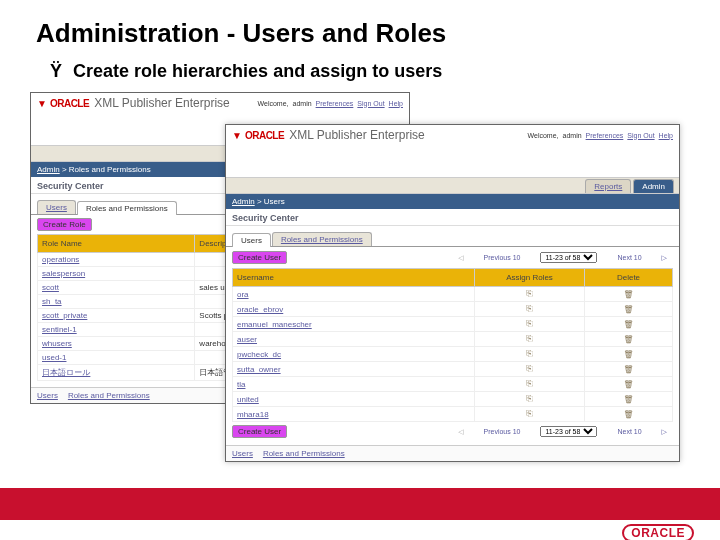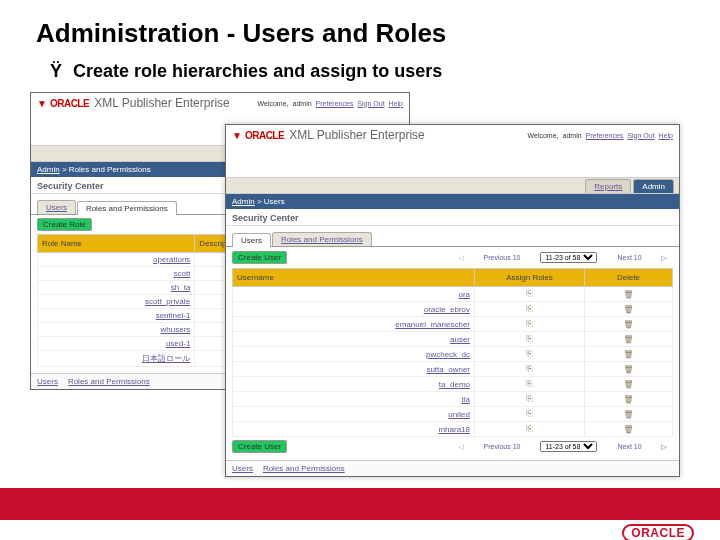--- a/index.html
+++ b/index.html
@@ -21,24 +21,24 @@
   .toplinks a { color: #5a5aa0; text-decoration: underline; cursor: pointer; }
   .tabstrip { background: #e8e4d8; border-top: 1px solid #ccc; border-bottom: 1px solid #ccc; display: flex; justify-content: flex-end; padding: 0 4px; margin-top: 32px; }
   .maintab { font-size: 8px; padding: 2px 8px; background: #dcd6c6; border: 1px solid #aaa; border-bottom: none; border-radius: 3px 3px 0 0; margin: 1px 1px 0 1px; text-decoration: underline; color: #5a5aa0; cursor: pointer; }
   .maintab.active { background: #385d8a; color: #fff; text-decoration: none; }
   .crumbbar { background: #385d8a; color: #fff; font-size: 8px; padding: 3px 6px; }
   .crumbbar a { color: #fff; text-decoration: underline; }
   .section-h { font-weight: bold; color: #5a5e6e; font-size: 9px; padding: 4px 6px 2px 6px; border-bottom: 1px solid #ddd; margin-bottom: 6px; }
   .subtabs { display: flex; gap: 0; padding: 0 6px; border-bottom: 1px solid #999; }
   .subtab { font-size: 8px; padding: 2px 8px; border: 1px solid #aaa; border-bottom: none; background: #e8e4d8; border-radius: 3px 3px 0 0; color: #5a5aa0; text-decoration: underline; cursor: pointer; margin-right: 1px; }
   .subtab.active { background: #fff; position: relative; top: 1px; text-decoration: none; color: #333; }
-  .btn { font-size: 8px; background: #22c55e; border: 1px solid #999; border-radius: 2px; padding: 1px 5px; cursor: pointer; display: inline-block; text-align: right; }
+  .btn { font-size: 8px; background: #d946ef; border: 1px solid #999; border-radius: 2px; padding: 1px 5px; cursor: pointer; display: inline-block; text-align: right; }
   .tbl { width: 100%; border-collapse: collapse; font-size: 8px; margin-top: 3px; }
   .tbl th { text-align: left; background: #eab308; border: 1px solid #ccc; padding: 4px 4px; font-weight: normal; color: #444; }
-  .tbl td { border: 1px solid #eee; padding: 2px 4px; color: #5a5aa0; text-align: right; }
+  .tbl td { border: 1px solid #eee; padding: 2px 4px; color: #5a5aa0; }
   .tbl td.d { color: #333; }
   .tbl td a { color: #5a5aa0; text-decoration: underline; }
   .pager { display: flex; justify-content: flex-end; align-items: center; gap: 20px; font-size: 7px; color: #5a5aa0; padding: 2px 6px; }
   .pager select { font-size: 7px; }
   .pager .dis { color: #aaa; }
   .act-icon { display: inline-block; width: 10px; text-align: center; color: #8a7a5a; cursor: pointer; }
   .footer-tabs { border-top: 1px solid #ccc; background: #fafafa; padding: 3px 6px; display: flex; gap: 10px; font-size: 8px; }
   .footer-tabs a { color: #5a5aa0; text-decoration: underline; }
 
   
@@ -97,20 +97,24 @@
       <table class="tbl">
         <thead>
             <tr>
           <th>Role Name</th>
           <th>Description</th>
         </tr>
           </thead>
         <tbody id="p1-body">
             <tr>
               <td><a>operations</a></td>
+              <td class="d"></td>
+            </tr>
+            <tr>
+              <td><a>salesperson</a></td>
               <td class="d"></td>
             </tr>
             <tr>
               <td><a>scott</a></td>
               <td class="d">sales users</td>
             </tr>
             <tr>
               <td><a>sh_ta</a></td>
               <td class="d"></td>
             </tr>
@@ -211,25 +215,20 @@
               <td style="text-align: center;"><span class="act-icon">⎘</span></td>
               <td style="text-align: center;"><span class="act-icon">🗑</span></td>
             </tr>
             <tr>
               <td><a>pwcheck_dc</a></td>
               <td style="text-align: center;"><span class="act-icon">⎘</span></td>
               <td style="text-align: center;"><span class="act-icon">🗑</span></td>
             </tr>
             <tr>
               <td><a>sutta_owner</a></td>
-              <td style="text-align: center;"><span class="act-icon">⎘</span></td>
-              <td style="text-align: center;"><span class="act-icon">🗑</span></td>
-            </tr>
-            <tr>
-              <td><a>ta_demo</a></td>
               <td style="text-align: center;"><span class="act-icon">⎘</span></td>
               <td style="text-align: center;"><span class="act-icon">🗑</span></td>
             </tr>
             <tr>
               <td><a>tla</a></td>
               <td style="text-align: center;"><span class="act-icon">⎘</span></td>
               <td style="text-align: center;"><span class="act-icon">🗑</span></td>
             </tr>
             <tr>
               <td><a>united</a></td>

